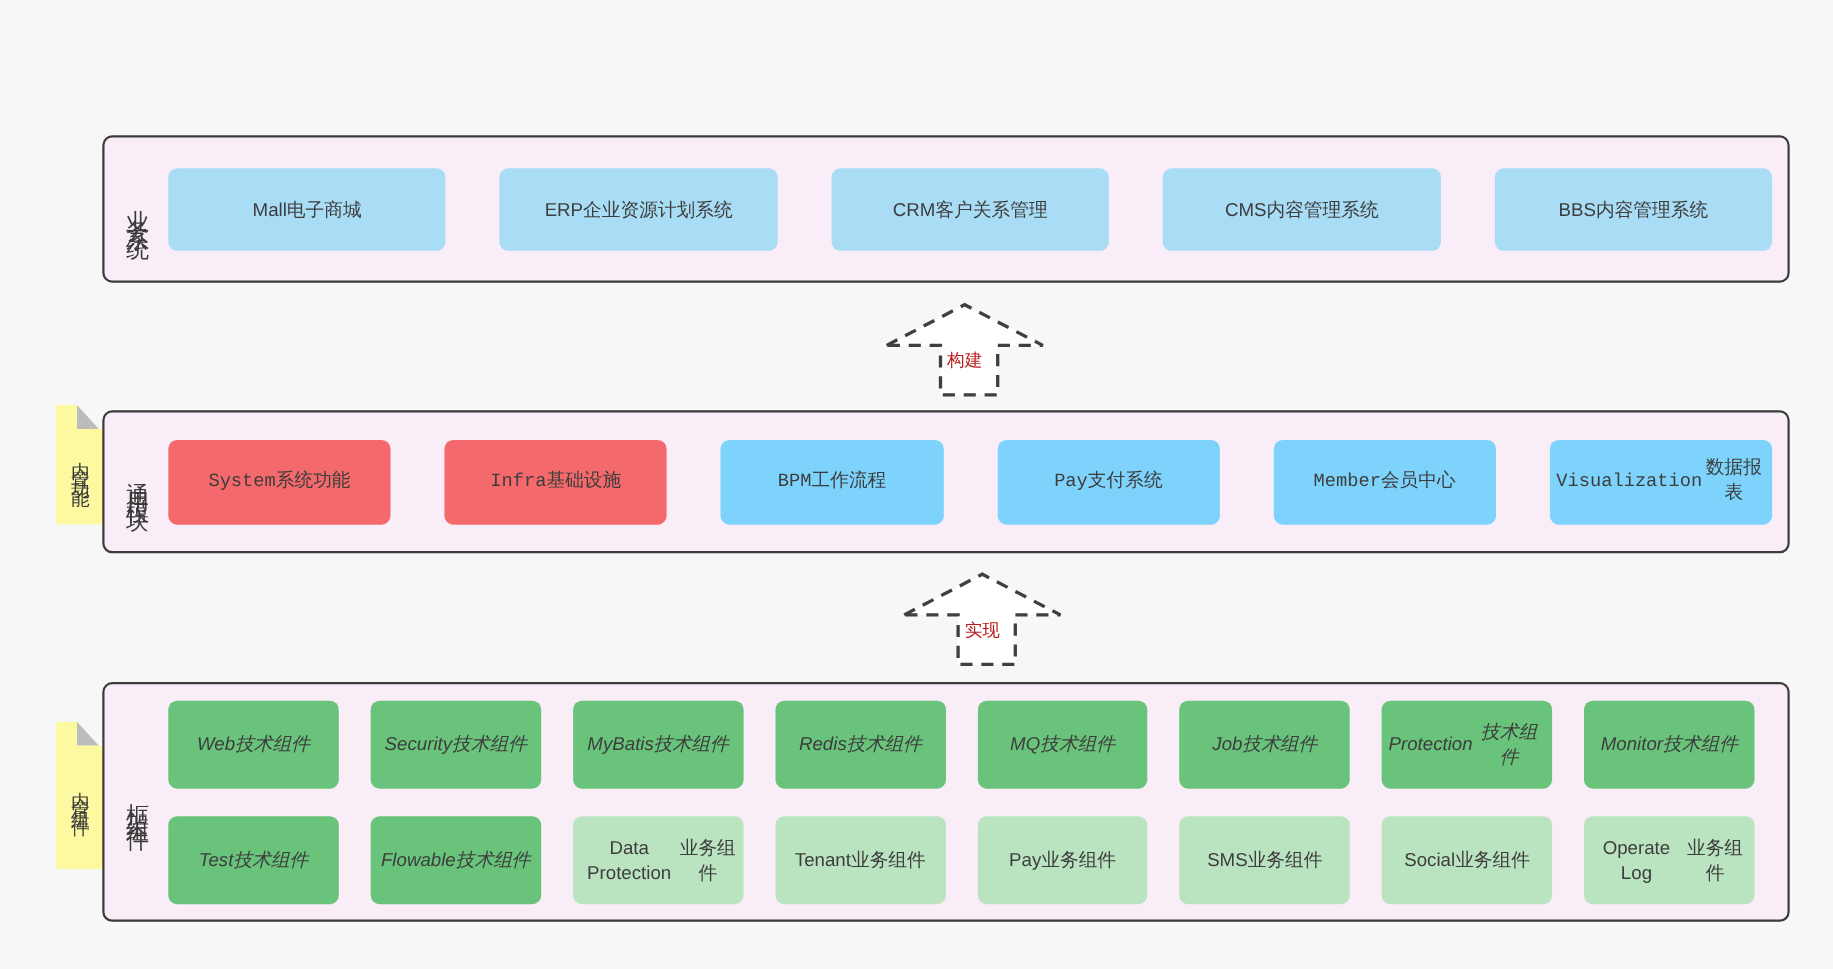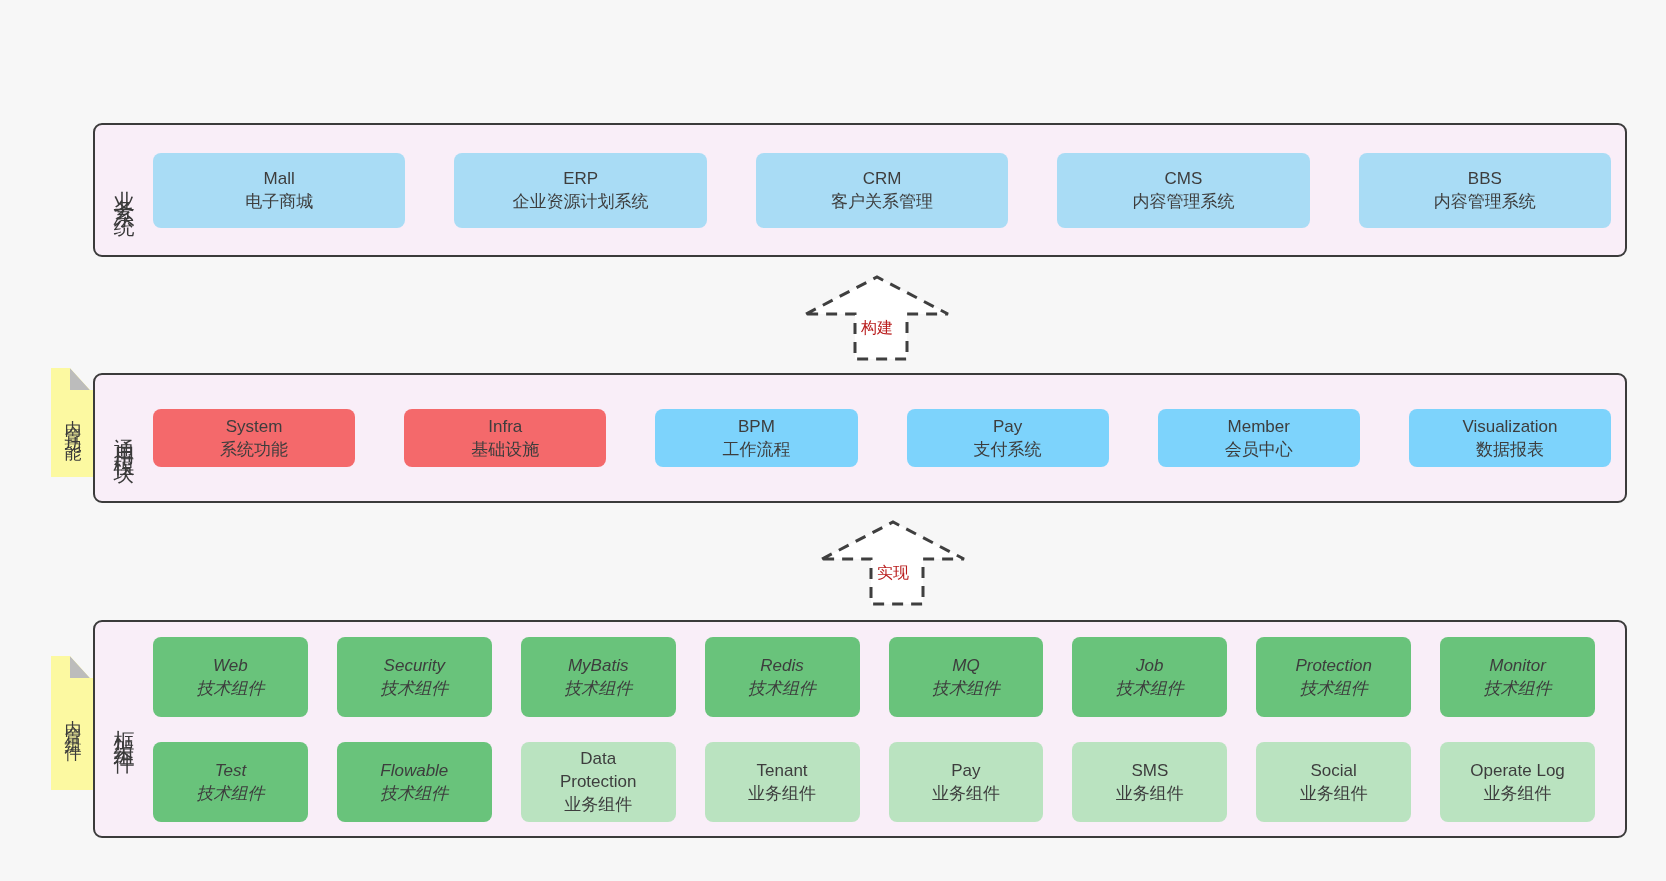--- a/index.html
+++ b/index.html
@@ -37,26 +37,26 @@
   }
   .panel-comp .panel-content {
     flex-direction:column; justify-content:center; align-items:stretch;
     gap:25px; padding-right:30px;
   }
   .comp-row { display:flex; gap:29px; }
 
   
   .box {
     flex:1; border-radius:8px;
-    display:flex; flex-direction:column; align-items:center; justify-content:center;
+    display:flex; align-items:center; justify-content:center;
     text-align:center; font-size:17px; line-height:23px;
     padding:0 6px; box-sizing:border-box;
   }
   .panel-biz .box  { height:75px; }
-  .panel-mod .box  { height:58px; }
+  .panel-mod .box  { height:77px;font-family:Liberation Mono, monospace; }
   .panel-comp .box { height:80px; }
   .panel-comp .box-name { max-width:112px; }
 
   .blue        { background:#a9dcf5; }
   .red         { background:#f4696b; }
   .pink        { background:#7dd3fc; }
   .green       { background:#69c37b;font-style:italic; }
   .green-light { background:#bae3c0; }
 
   

